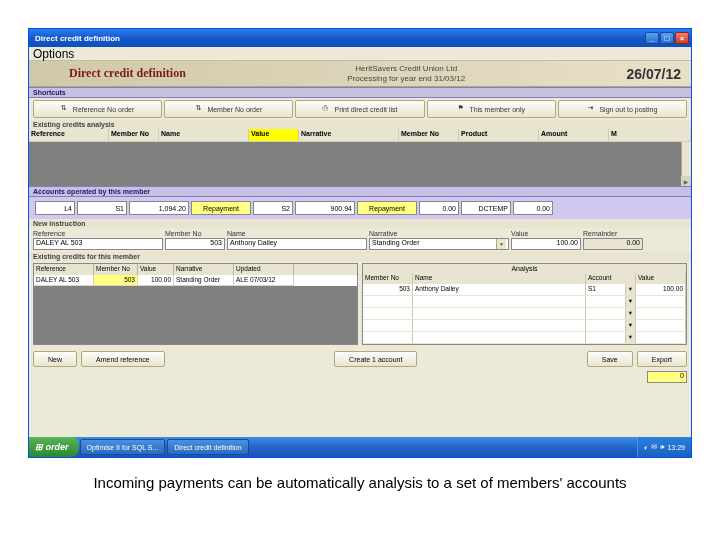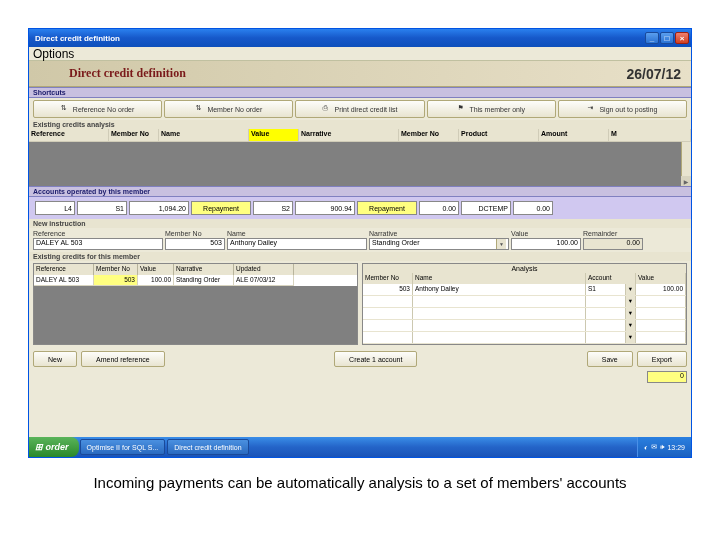--- a/index.html
+++ b/index.html
@@ -67,20 +67,24 @@
       <div class="win-btn max">□</div>
       <div class="win-btn close">×</div>
     </div>
   </div>
   <div class="menubar">
     <span>Options</span>
   </div>
   <div class="header-strip">
     <span class="htitle">Direct credit definition</span>
     <span class="spacer"></span>
+    <div class="org">
+      <div>HeritSavers Credit Union Ltd</div>
+      <div>Processing for year end 31/03/12</div>
+    </div>
     <span class="spacer"></span>
     <span class="date">26/07/12</span>
   </div>
 
   <div class="section-label">Shortcuts</div>
   <div class="toolbar">
     <div class="tool-btn">
         <span class="ico">⇅</span>
         <span>Reference No order</span>
       </div>

